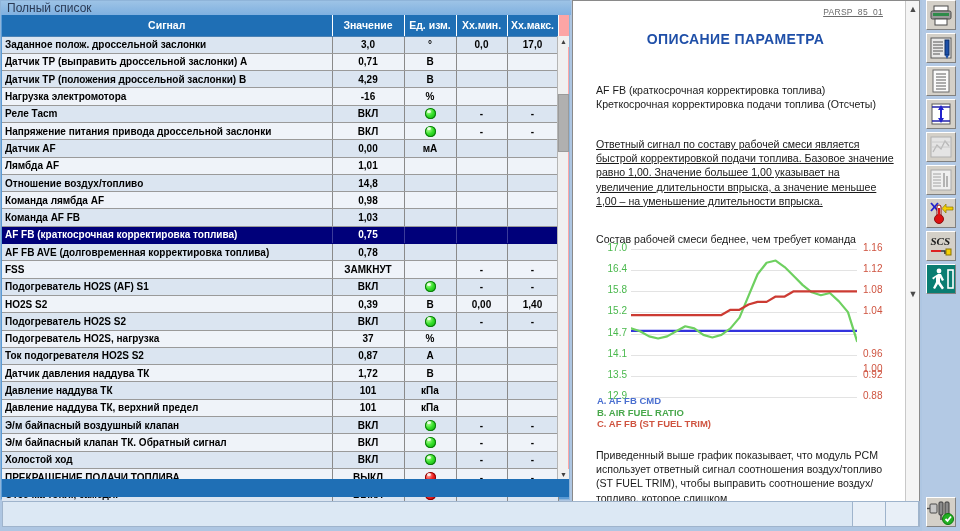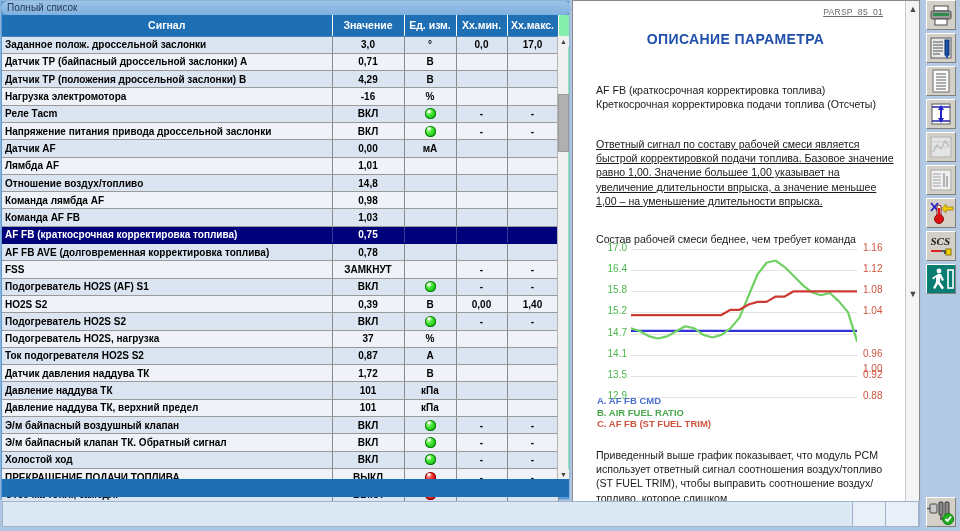--- a/index.html
+++ b/index.html
@@ -23,32 +23,31 @@
     width: 570px; height: 500px;
     background: #5b9bd5;
     border: 1px solid #8fb4d9;
   }
   #list-title-bar {
     position: absolute;
     left: 0; top: 0;
     width: 570px; height: 14px;
     background: linear-gradient(to bottom, #9dc3e6 0%, #7fb0e0 100%);
     color: #2a3a55;
-    font-size: 10px;
+    font-size: 12px;
     line-height: 14px;
     padding-left: 6px;
     white-space: nowrap;
     overflow: hidden;
-    border-radius: 7px;
   }
   #table-wrap {
     position: absolute;
     left: 1px; top: 14px;
     width: 567px; height: 465px;
-    background: #86efac;
+    background: #fca5a5;
   }
   table.grid {
     border-collapse: collapse;
     table-layout: fixed;
     width: 556px;
     position: absolute;
     left: 0; top: 0;
   }
   table.grid th {
     background: #1f6fb5;
@@ -322,21 +321,21 @@
         </thead>
         <tbody id="tbody">
             <tr class="r-even">
               <td class="c-name">Заданное полож. дроссельной заслонки</td>
               <td class="c-val">3,0</td>
               <td class="c-unit">°</td>
               <td class="c-min">0,0</td>
               <td class="c-max">17,0</td>
             </tr>
             <tr class="r-odd">
-              <td class="c-name">Датчик ТР (байпасный дроссельной заслонки) А</td>
+              <td class="c-name">Датчик ТР (выправить дроссельной заслонки) А</td>
               <td class="c-val">0,71</td>
               <td class="c-unit">В</td>
               <td class="c-min"></td>
               <td class="c-max"></td>
             </tr>
             <tr class="r-even">
               <td class="c-name">Датчик ТР (положения дроссельной заслонки) В</td>
               <td class="c-val">4,29</td>
               <td class="c-unit">В</td>
               <td class="c-min"></td>

